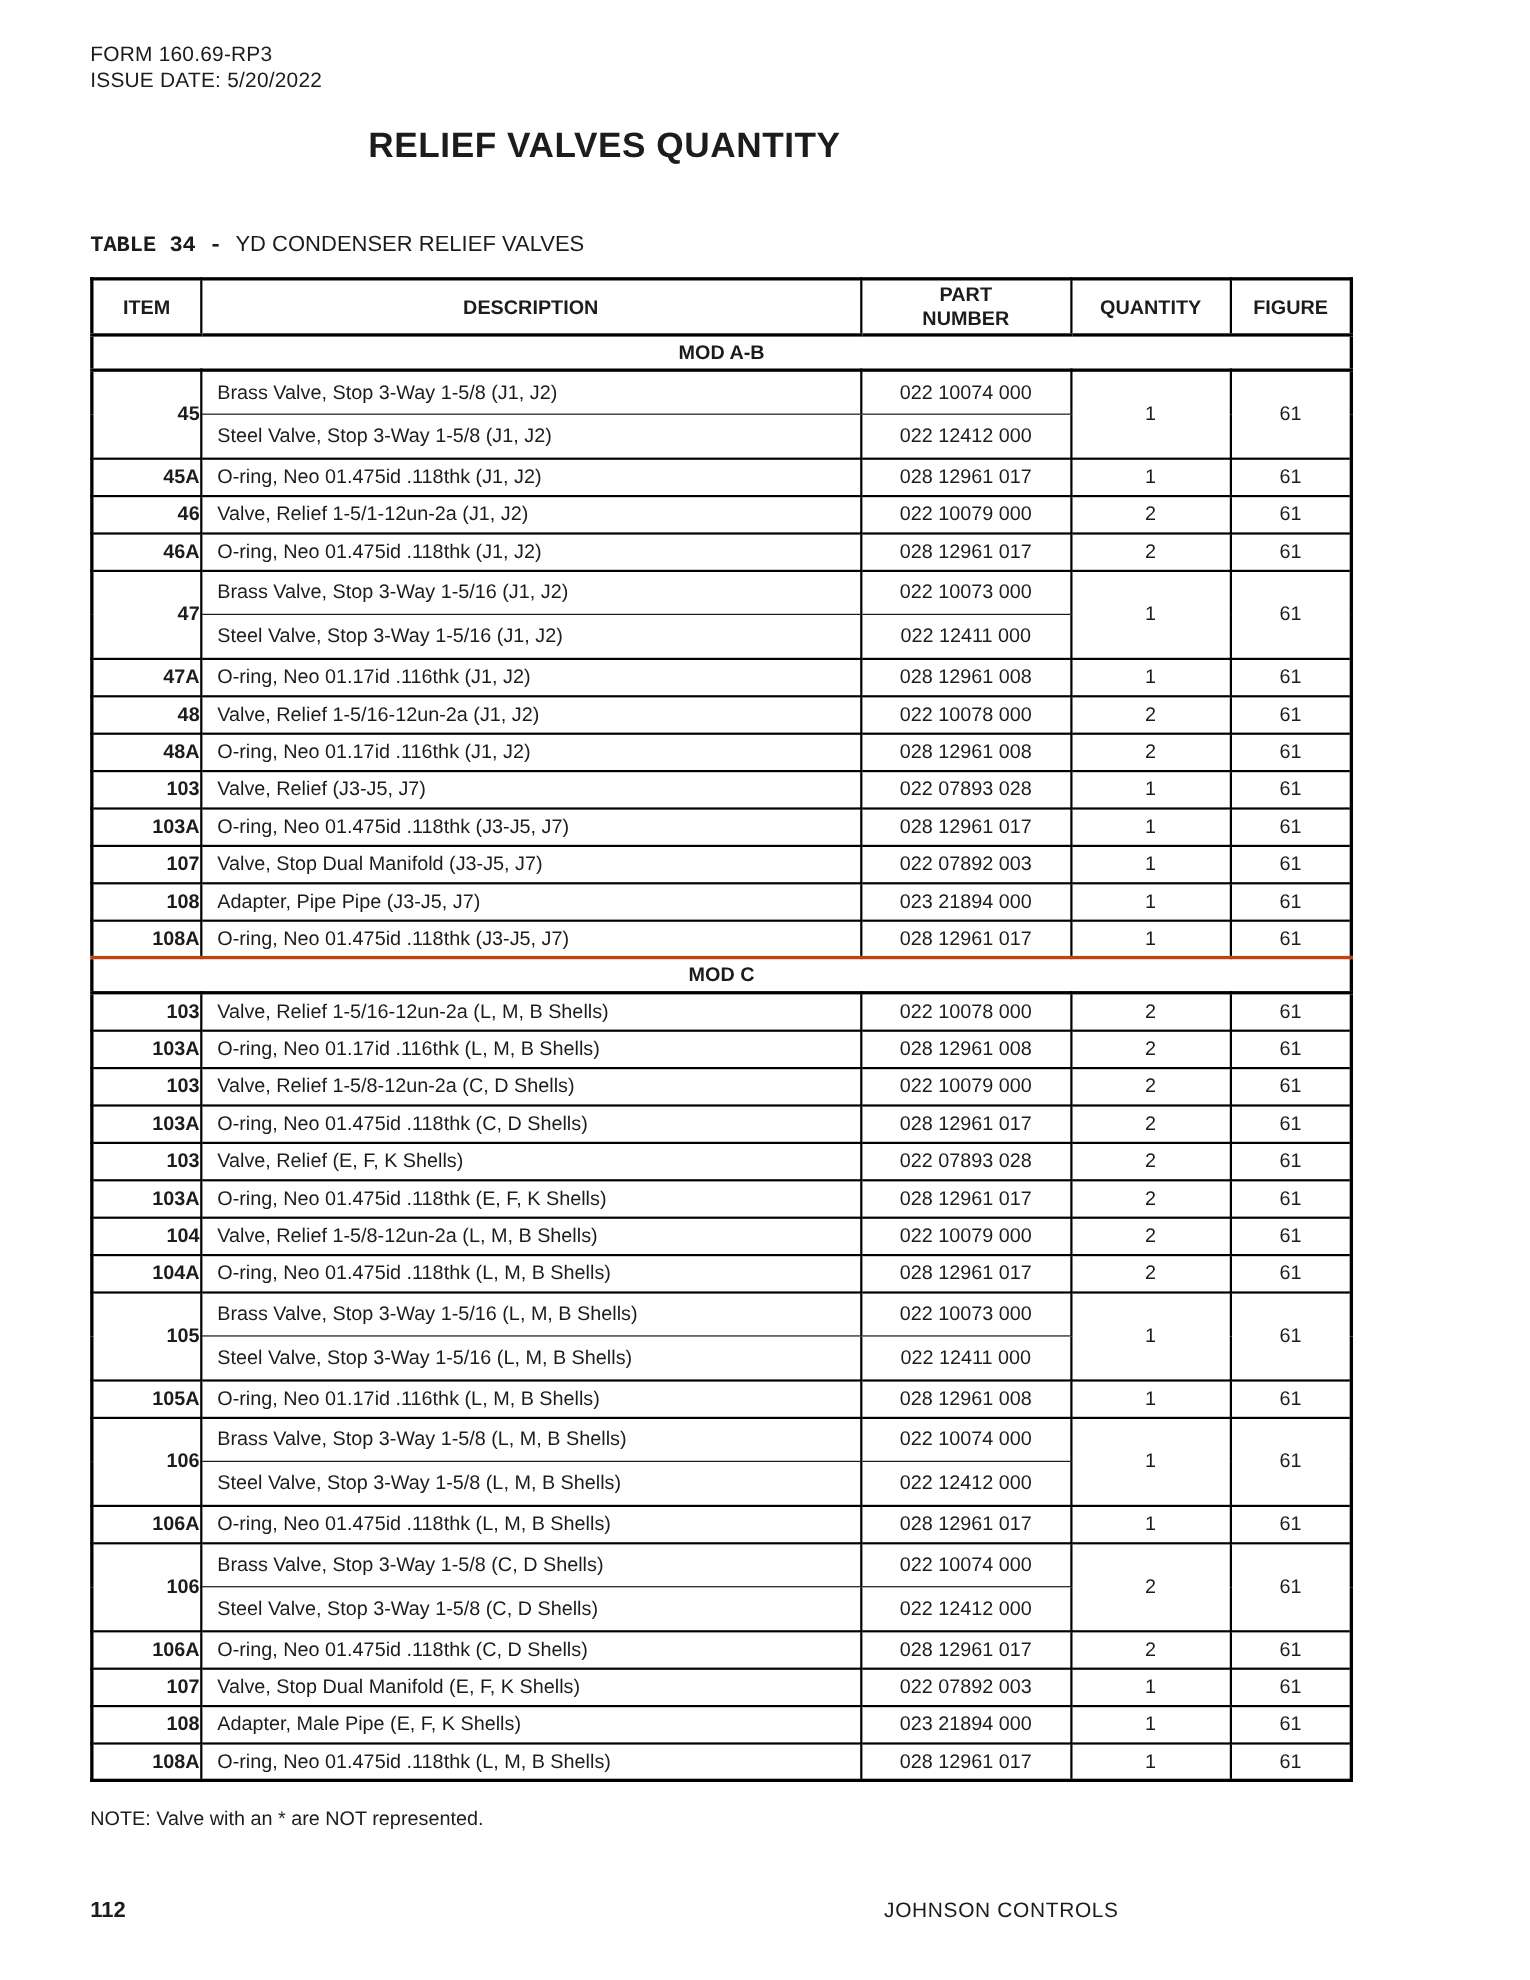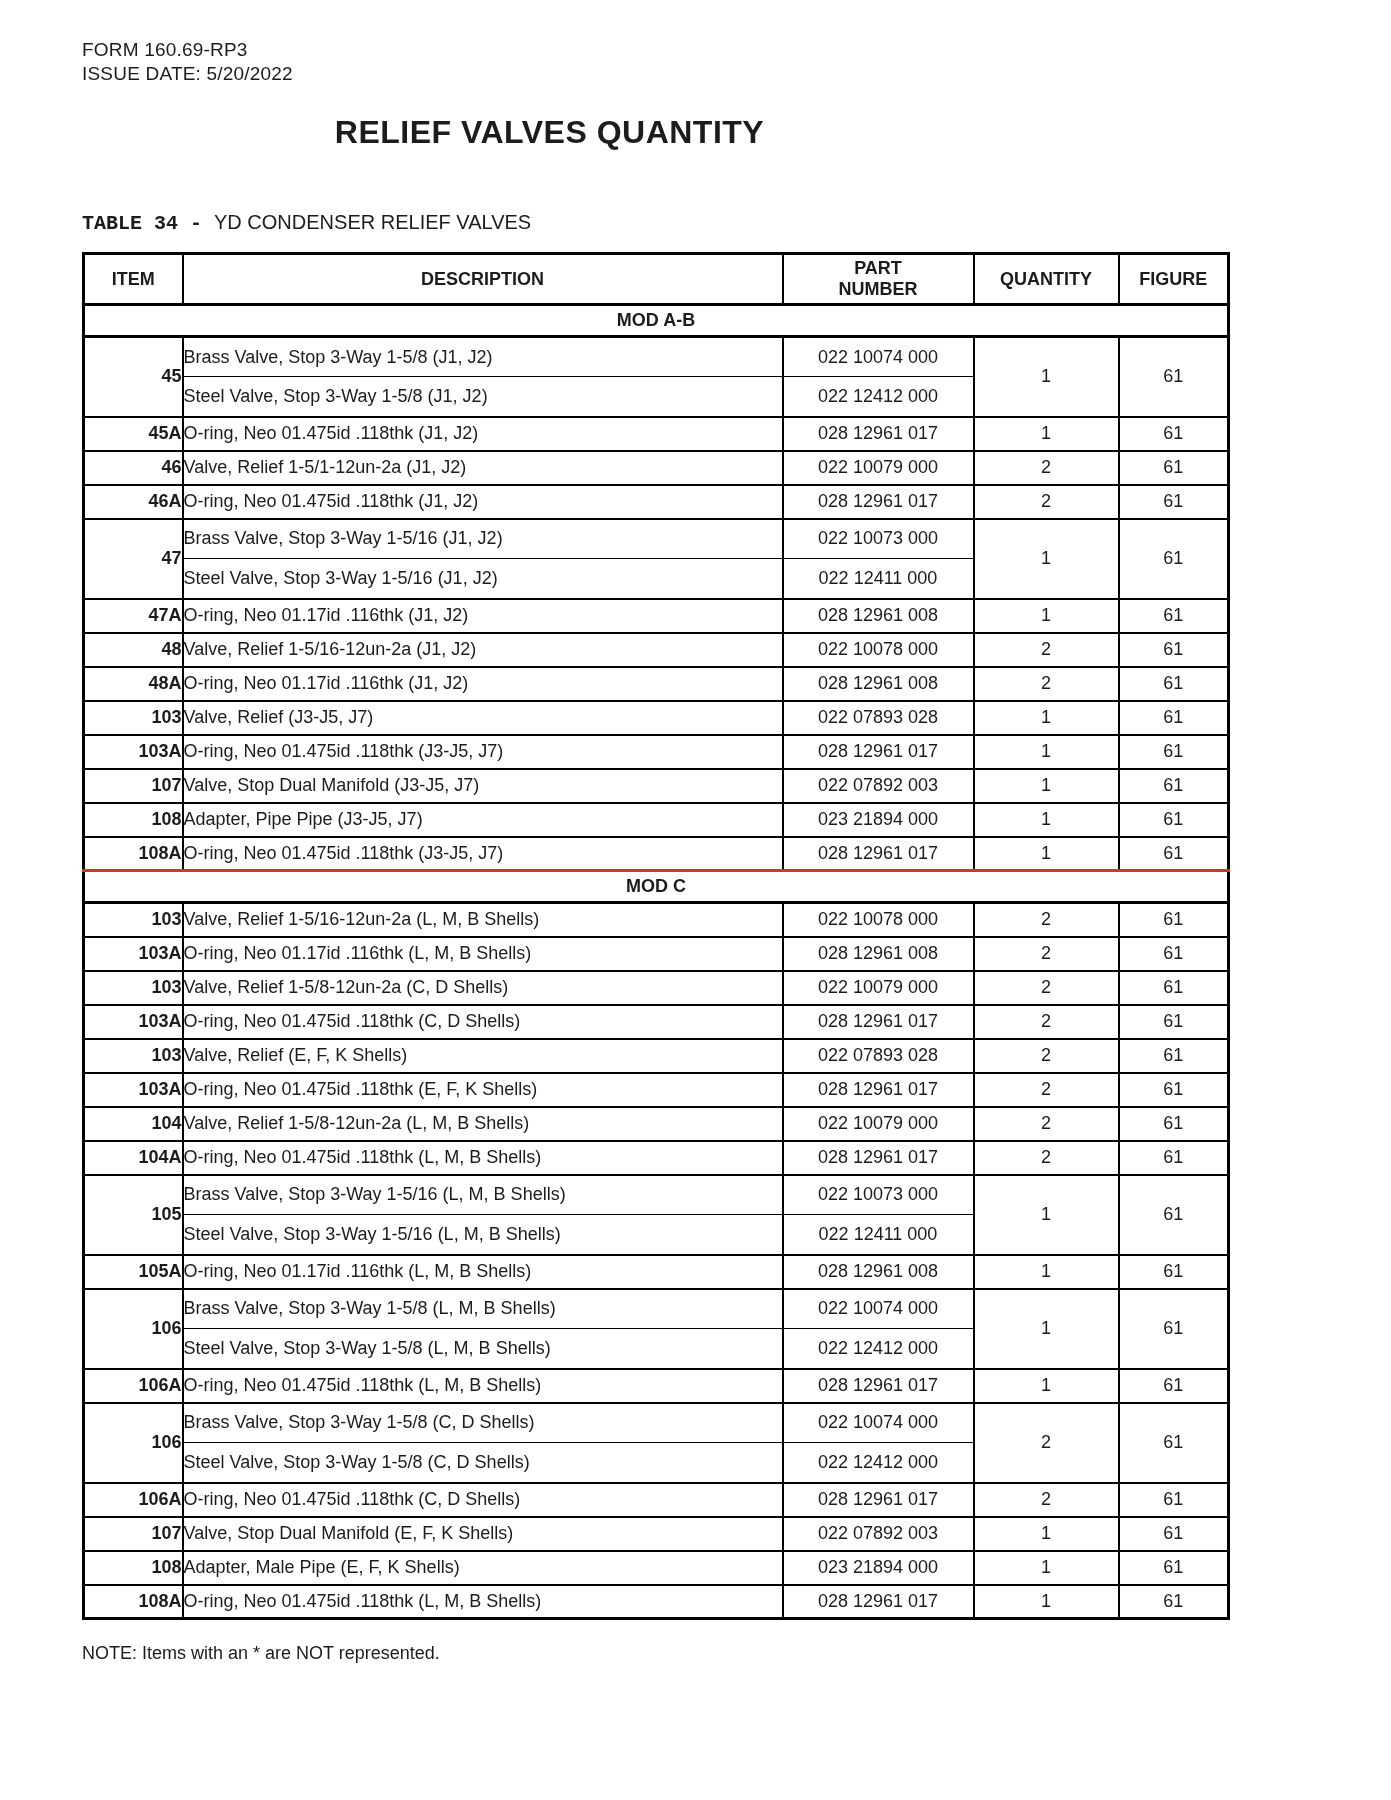--- a/index.html
+++ b/index.html
@@ -54,21 +54,21 @@
   }
   .parts-table td { height: 34px; }
   .section-row td {
     border-top: 3px solid #c2410c;
     border-bottom: 3px solid #000;
     height: 32px;
     font-weight: bold;
     text-align: center;
   }
   .c-item { text-align: right; font-weight: bold; }
-  .c-desc { text-align: left; }
+  .c-desc { text-align: left; padding-left: 14px; }
   .c-part, .c-qty, .c-fig { text-align: center; }
   .group-top td { height: 40px; }
   .group-bottom td { height: 40px; }
   .group-top .c-desc, .group-top .c-part { border-bottom: 1px solid #000; }
   .group-bottom .c-desc, .group-bottom .c-part { border-top: 1px solid #000; }
   .note-text { margin-top: 22px; font-size: 18px; line-height: 22px; }
   .page-footer {
     position: absolute;
     top: 1714px; left: 82px; right: 164px;
     display: flex;
@@ -360,16 +360,20 @@
       <tr>
         <td class="c-item">108A</td>
         <td class="c-desc">O-ring, Neo 01.475id .118thk (L, M, B Shells)</td>
         <td class="c-part">028 12961 017</td>
         <td class="c-qty">1</td>
         <td class="c-fig">61</td>
       </tr>
     </tbody>
   </table>
 
-  <div class="note-text">NOTE: Items with an * are NOT represented.</div>
-
+  <div class="note-text">NOTE: Valve with an * are NOT represented.</div>
+
+  <div class="page-footer">
+    <span class="page-number">112</span>
+    <span class="company-name">JOHNSON CONTROLS</span>
+  </div>
 
 </div>
 
 </body></html>

